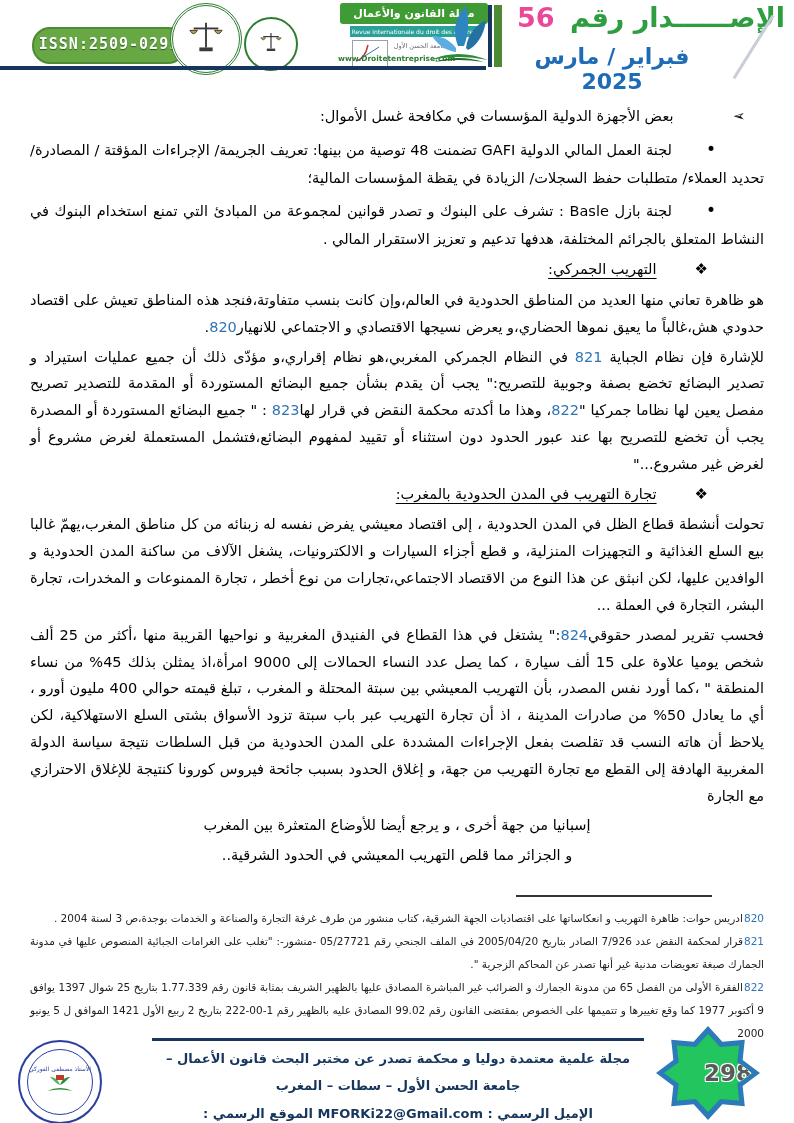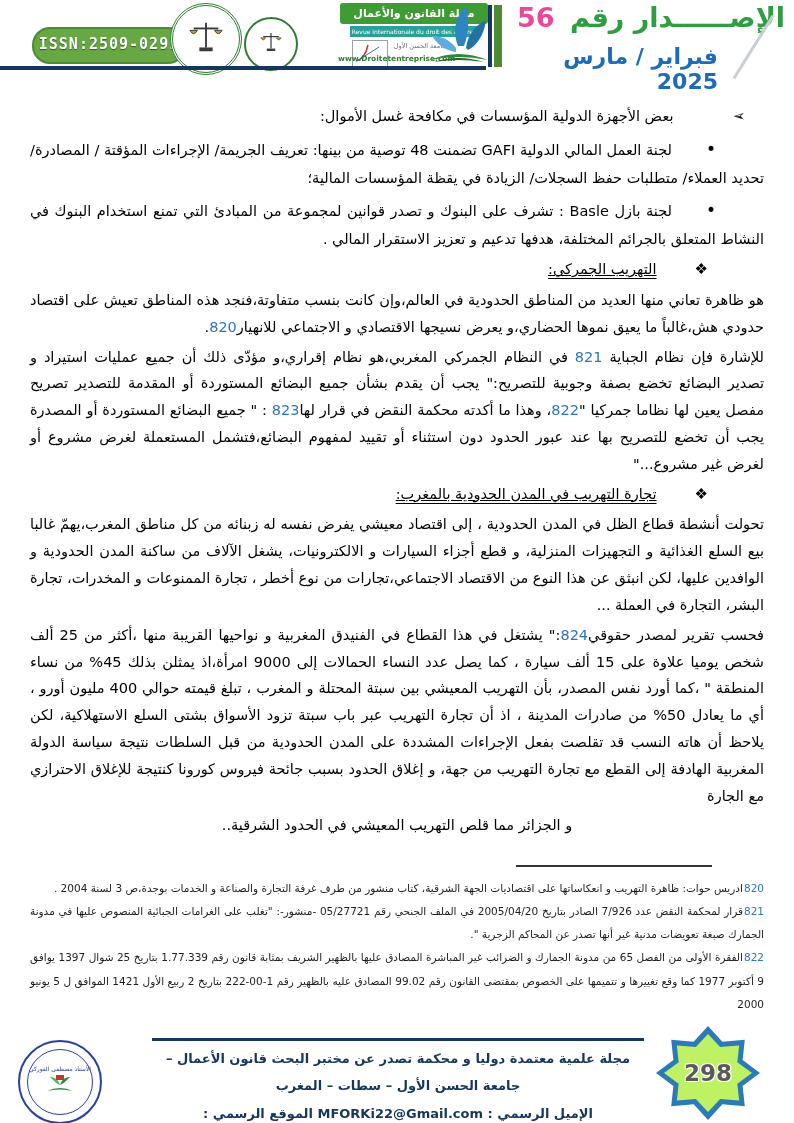--- a/index.html
+++ b/index.html
@@ -27,35 +27,35 @@
     text-align:center;direction:rtl;}
   .site-text{position:absolute;left:338px;top:54px;width:116px;color:#2e7d32;font-size:7.5px;
     font-weight:bold;text-align:center;}
   .bird{position:absolute;left:428px;top:4px;}
   .hdr-rule{position:absolute;left:0;top:66px;width:486px;height:4px;background:#17365d;}
   .vbar-navy{position:absolute;left:488px;top:5px;width:4px;height:62px;background:#17365d;}
   .vbar-green{position:absolute;left:494px;top:5px;width:8px;height:62px;background:#4e8a33;}
   .issue-line{position:absolute;left:512px;top:2px;right:4px;text-align:center;direction:rtl;
     font-size:27px;font-weight:bold;color:#2e9e41;}
   .issue-line .num{color:#ec4899;padding-right:6px;}
-  .date-line{position:absolute;left:506px;top:44px;width:212px;text-align:right;
+  .date-line{position:absolute;left:506px;top:44px;width:212px;text-align:center;
     font-size:22px;font-weight:bold;color:#1e6cb5;direction:rtl;}
   .pencil{position:absolute;left:752px;top:10px;width:3px;height:74px;background:#c9ced6;
     transform:rotate(32deg);}
   
   .content{direction:rtl;padding:10px 30px 0 30px;color:#000;}
   .blk{font-size:14.5px;line-height:1.85;text-align:justify;margin:3px 0;}
   .blk .marker{display:inline-block;}
   .arrow-item{text-indent:18px;}
   .arrow-item .marker{font-size:15px;transform:scaleX(-1);}
   .arrow-item .msp{display:inline-block;width:42px;}
   .bullet-item{text-indent:24px;}
   .bullet-item .marker{font-size:17px;}
   .bullet-item .msp{display:inline-block;width:34px;}
-  .heading{text-indent:28px;text-align:right;text-decoration:underline;}
+  .heading{text-indent:28px;text-align:right;}
   .heading .marker{font-size:15px;}
   .heading .msp{display:inline-block;width:38px;}
   .heading .ul{text-decoration:underline;text-underline-offset:4px;}
   .center{text-align:center;}
   .fnref{color:#2e74b5;}
   
   .fn-area{margin-top:26px;}
   .fn-sep{width:196px;height:2px;background:#333;margin:0 52px 10px auto;}
   .fn-item{font-size:10.5px;line-height:2.2;text-align:justify;color:#1c1c1c;}
   .fn-item .fnref{margin-left:1px;}
@@ -68,21 +68,21 @@
   .stamp-txt{font-size:6px;color:#2a3f9e;text-align:center;direction:rtl;line-height:1.2;}
   .footer-box{position:absolute;left:152px;top:1038px;width:492px;}
   .f-rule-top{height:3px;background:#17365d;margin-bottom:4px;}
   .f-text{direction:rtl;text-align:center;color:#17365d;font-weight:bold;font-size:13px;
     line-height:2.1;}
   .badge{position:absolute;left:656px;top:1026px;width:104px;height:94px;
     clip-path:polygon(100% 50%,83.3% 63.8%,85.4% 85.4%,63.8% 83.3%,50% 100%,36.2% 83.3%,14.6% 85.4%,16.7% 63.8%,0% 50%,16.7% 36.2%,14.6% 14.6%,36.2% 16.7%,50% 0%,63.8% 16.7%,85.4% 14.6%,83.3% 36.2%);
     background:#2c7bb8;display:flex;align-items:center;justify-content:center;}
   .badge-in{width:88px;height:78px;
     clip-path:polygon(100% 50%,83.3% 63.8%,85.4% 85.4%,63.8% 83.3%,50% 100%,36.2% 83.3%,14.6% 85.4%,16.7% 63.8%,0% 50%,16.7% 36.2%,14.6% 14.6%,36.2% 16.7%,50% 0%,63.8% 16.7%,85.4% 14.6%,83.3% 36.2%);
-    background:#bef264;display:flex;align-items:center;justify-content:center;}
+    background:#22c55e;display:flex;align-items:center;justify-content:flex-end;}
   .badge-num{font-size:23px;font-weight:bold;color:#5a5a5a;
     text-shadow:-1px -1px 0 #fff,1px -1px 0 #fff,-1px 1px 0 #fff,1px 1px 0 #fff;}
 </style>
 </head>
 <body>
 
 <div class="page">
 
   <div class="hdr">
     <div class="issn-pill">ISSN:2509-0291</div>
@@ -149,20 +149,21 @@
     <div>
         <div class="blk arrow-item"><span class="marker">➢</span><span class="msp"></span><span><span>بعض الأجهزة الدولية المؤسسات في مكافحة غسل الأموال:</span></span></div>
         <div class="blk bullet-item"><span class="marker">•</span><span class="msp"></span><span><span>لجنة العمل المالي الدولية GAFI تضمنت 48 توصية من بينها: تعريف الجريمة/ الإجراءات المؤقتة / المصادرة/ تحديد العملاء/ متطلبات حفظ السجلات/ الزيادة في يقظة المؤسسات المالية؛</span></span></div>
         <div class="blk bullet-item"><span class="marker">•</span><span class="msp"></span><span><span>لجنة بازل Basle : تشرف على البنوك و تصدر قوانين لمجموعة من المبادئ  التي تمنع استخدام البنوك في النشاط المتعلق بالجرائم المختلفة، هدفها  تدعيم و تعزيز الاستقرار المالي .</span></span></div>
         <div class="blk heading"><span class="marker">❖</span><span class="msp"></span><span class="ul"><span>التهريب الجمركي:</span></span></div>
         <div class="blk para"><span><span>هو ظاهرة تعاني منها العديد من المناطق الحدودية في العالم،وإن كانت بنسب متفاوتة،فنجد هذه المناطق تعيش على اقتصاد حدودي هش،غالباً ما يعيق نموها الحضاري،و يعرض نسيجها الاقتصادي و الاجتماعي للانهيار</span><span class="fnref">820</span><span>.</span></span></div>
         <div class="blk para"><span><span>للإشارة فإن نظام الجباية </span><span class="fnref">821</span><span> في النظام الجمركي المغربي،هو نظام إقراري،و مؤدّى ذلك أن جميع عمليات استيراد و تصدير البضائع تخضع بصفة وجوبية للتصريح:" يجب أن يقدم بشأن جميع البضائع المستوردة أو المقدمة للتصدير تصريح مفصل يعين لها نظاما جمركيا "</span><span class="fnref">822</span><span>، وهذا ما أكدته محكمة النقض في قرار لها</span><span class="fnref">823</span><span> : " جميع البضائع المستوردة أو المصدرة يجب أن تخضع للتصريح بها عند عبور الحدود دون استثناء أو تقييد لمفهوم البضائع،فتشمل المستعملة لغرض مشروع أو لغرض غير مشروع..."</span></span></div>
         <div class="blk heading"><span class="marker">❖</span><span class="msp"></span><span class="ul"><span>تجارة التهريب في المدن الحدودية بالمغرب:</span></span></div>
         <div class="blk para"><span><span>تحولت أنشطة قطاع الظل في المدن الحدودية ، إلى اقتصاد معيشي يفرض نفسه له زبنائه من كل مناطق المغرب،يهمّ غالبا بيع السلع الغذائية و التجهيزات المنزلية، و قطع أجزاء السيارات و الالكترونيات، يشغل الآلاف من ساكنة المدن الحدودية و الوافدين عليها، لكن انبثق عن هذا النوع من الاقتصاد الاجتماعي،تجارات من نوع أخطر ، تجارة الممنوعات و المخدرات، تجارة البشر، التجارة في العملة ...</span></span></div>
         <div class="blk para"><span><span>فحسب تقرير لمصدر حقوقي</span><span class="fnref">824</span><span>:" يشتغل في هذا القطاع في الفنيدق المغربية و نواحيها القريبة منها ،أكثر من 25 ألف شخص يوميا علاوة على 15 ألف سيارة ، كما يصل عدد النساء الحمالات إلى 9000  امرأة،اذ يمثلن بذلك 45% من نساء المنطقة " ،كما أورد نفس المصدر، بأن التهريب المعيشي بين سبتة المحتلة و المغرب ، تبلغ قيمته حوالي 400 مليون أورو ، أي ما يعادل 50% من  صادرات المدينة ، اذ أن تجارة التهريب عبر باب سبتة تزود الأسواق بشتى السلع الاستهلاكية، لكن يلاحظ أن هاته النسب قد تقلصت بفعل الإجراءات المشددة على المدن الحدودية من قبل السلطات نتيجة سياسة  الدولة المغربية الهادفة إلى القطع مع تجارة التهريب من جهة، و إغلاق الحدود بسبب جائحة فيروس كورونا كنتيجة للإغلاق الاحترازي مع الجارة</span></span></div>
+        <div class="blk para center"><span><span>إسبانيا من جهة أخرى ، و يرجع أيضا للأوضاع المتعثرة بين المغرب</span></span></div>
         <div class="blk para center"><span><span>و الجزائر مما قلص التهريب المعيشي في الحدود الشرقية..</span></span></div>
       </div>
 
     <div class="fn-area">
       <div class="fn-sep"></div>
       <div>
           <div class="fn-item"><span class="fnref">820</span><span>ادريس حوات: ظاهرة التهريب و انعكاساتها على اقتصاديات الجهة الشرقية، كتاب منشور من طرف غرفة التجارة والصناعة و الخدمات بوجدة،ص 3 لسنة 2004 .</span></div>
           <div class="fn-item"><span class="fnref">821</span><span>قرار لمحكمة النقض عدد 7/926 الصادر بتاريخ 2005/04/20 في الملف الجنحي رقم 05/27721 -منشور-: "تغلب على الغرامات الجبائية المنصوص عليها في مدونة الجمارك صبغة تعويضات مدنية غير أنها تصدر عن المحاكم الزجرية ".</span></div>
           <div class="fn-item"><span class="fnref">822</span><span>الفقرة الأولى من الفصل 65 من مدونة الجمارك و الضرائب غير المباشرة المصادق عليها بالظهير الشريف بمثابة قانون رقم 1.77.339 بتاريخ 25 شوال 1397 يوافق 9 أكتوبر 1977 كما وقع تغييرها و تتميمها على الخصوص بمقتضى القانون رقم 99.02 المصادق عليه بالظهير رقم 1-00-222 بتاريخ 2 ربيع الأول 1421 الموافق ل 5 يونيو 2000</span></div>
         </div>

